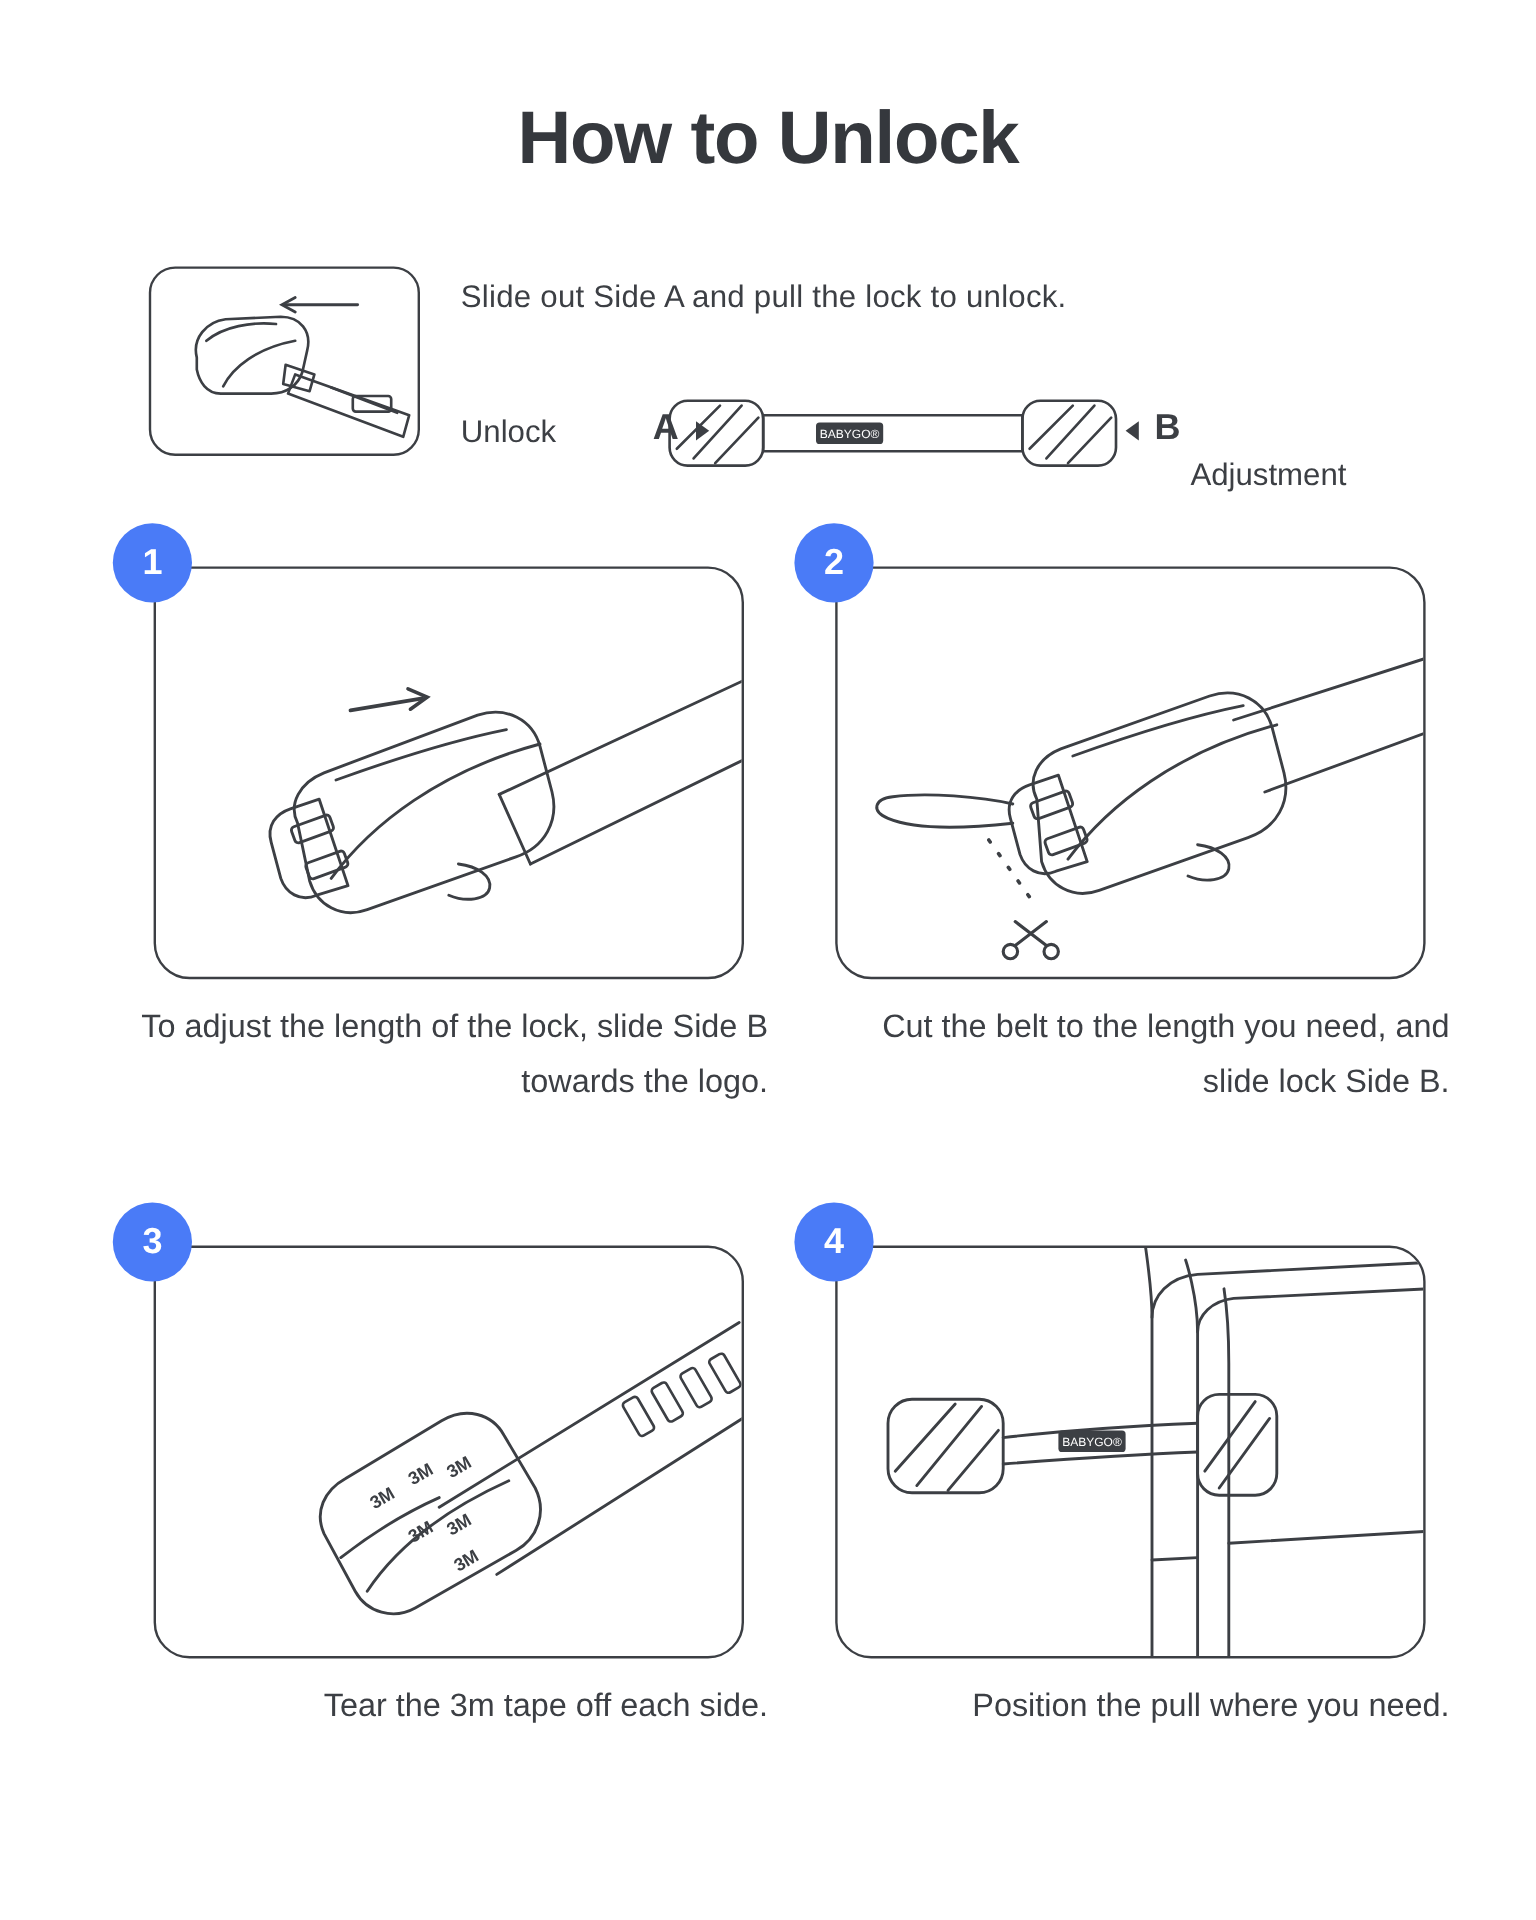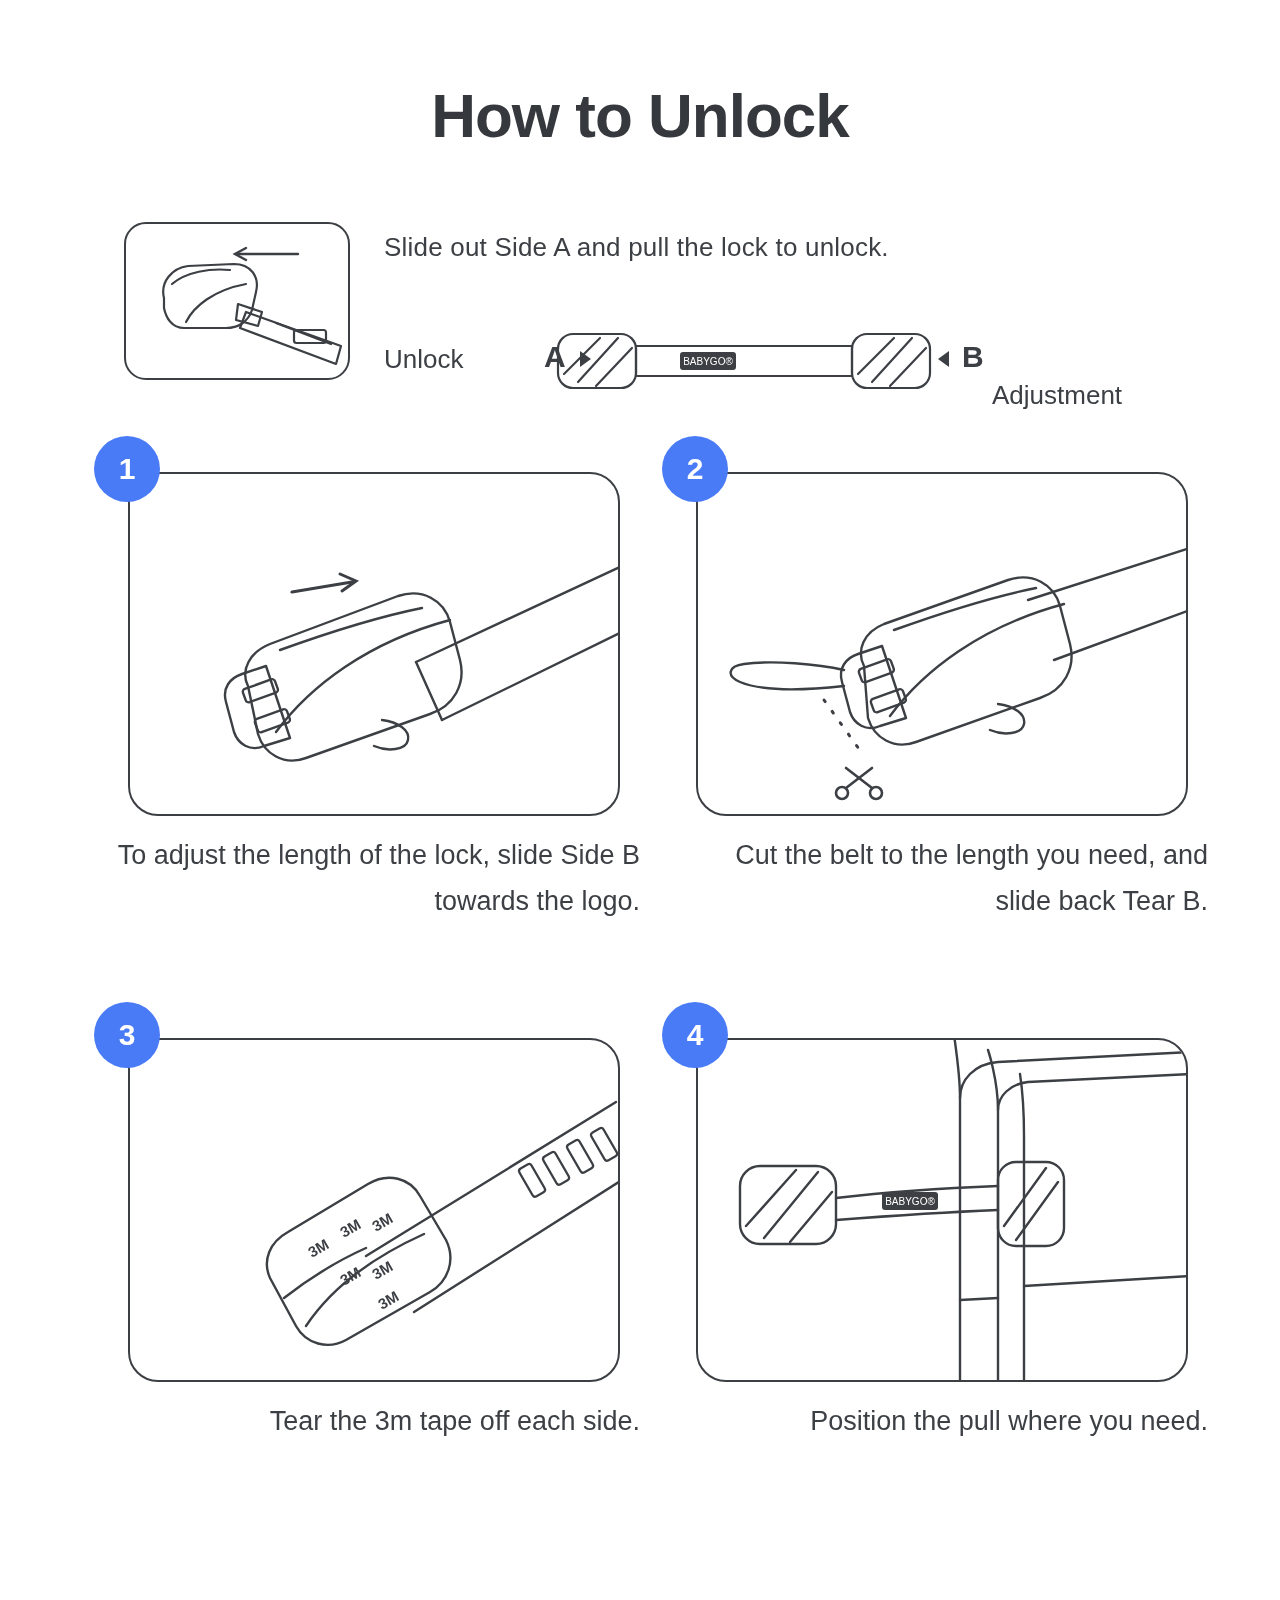--- a/index.html
+++ b/index.html
@@ -288,21 +288,21 @@
 
         <g fill="none" stroke="#3c3f44" stroke-width="2.6" stroke-linecap="round">
           <line x1="148" y1="294" x2="174" y2="314"></line>
           <line x1="174" y1="294" x2="148" y2="314"></line>
           <circle cx="144" cy="319" r="6"></circle>
           <circle cx="178" cy="319" r="6"></circle>
         </g>
       </svg>
     </div>
     <div class="step-badge">2</div>
-    <div class="step-caption">Cut the belt to the length you need, and slide back Tear B.</div>
+    <div class="step-caption">Cut the belt to the length you need, and slide lock Side B.</div>
   </div>
 
   <div class="step" id="step3">
     <div class="step-card">
       <svg width="492" height="344" viewBox="0 0 492 344">
         <g fill="none" stroke="#3c3f44" stroke-width="2.4" stroke-linejoin="round" stroke-linecap="round">
 
           <path d="M236 216 L486 62"></path>
           <path d="M284 272 L492 140"></path>
 

